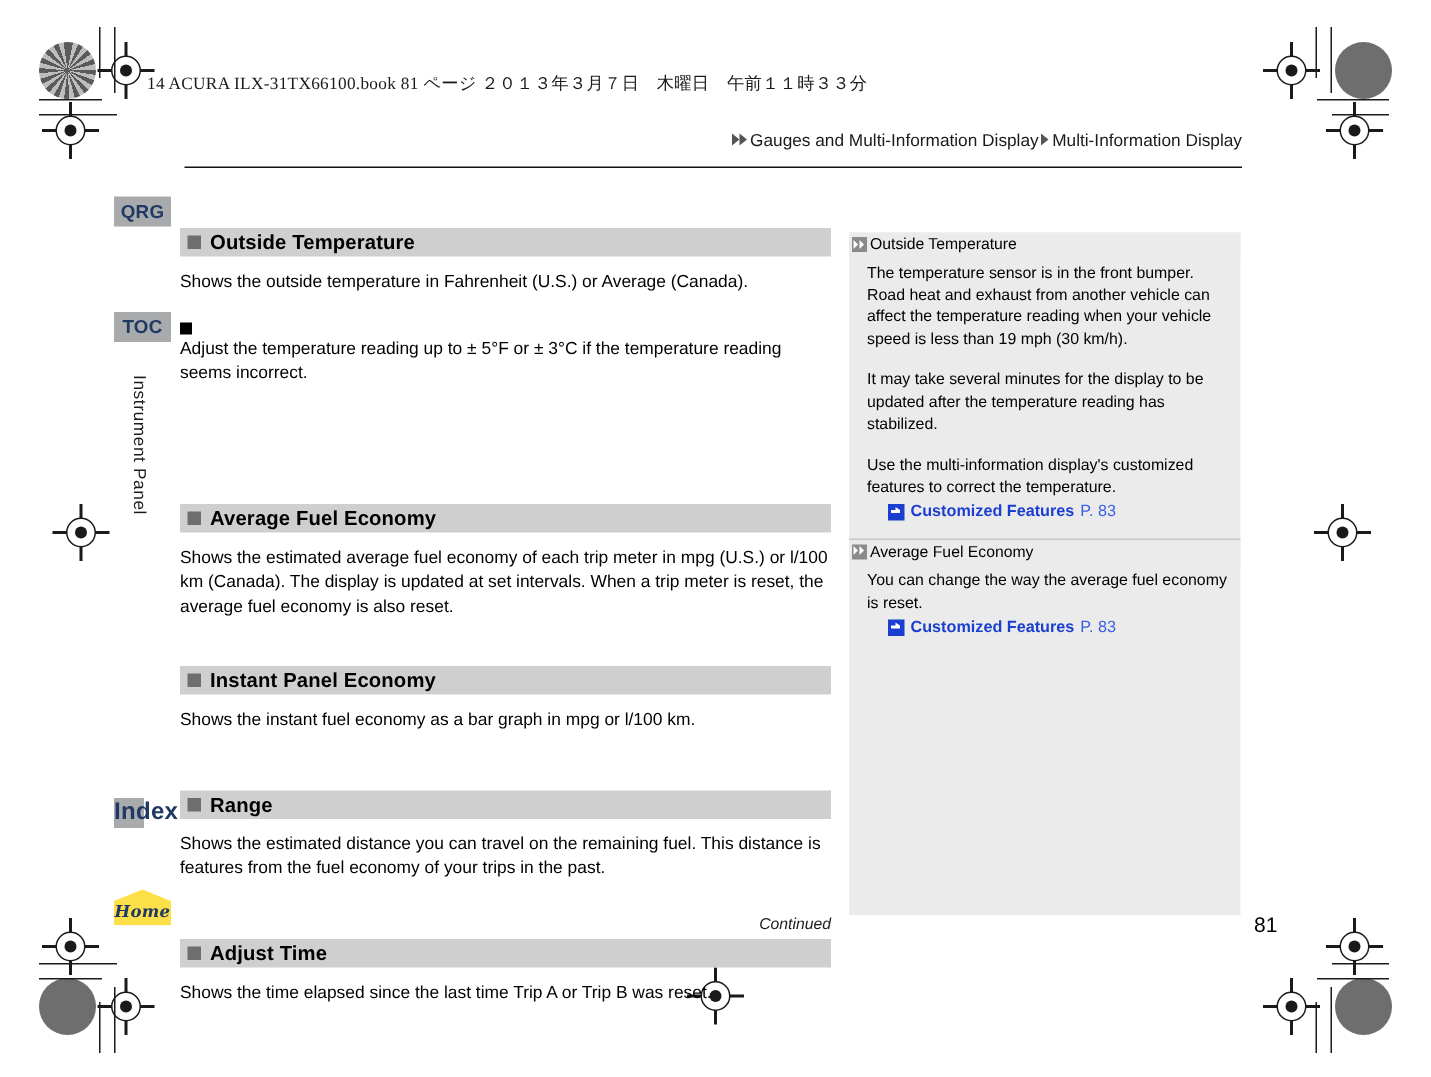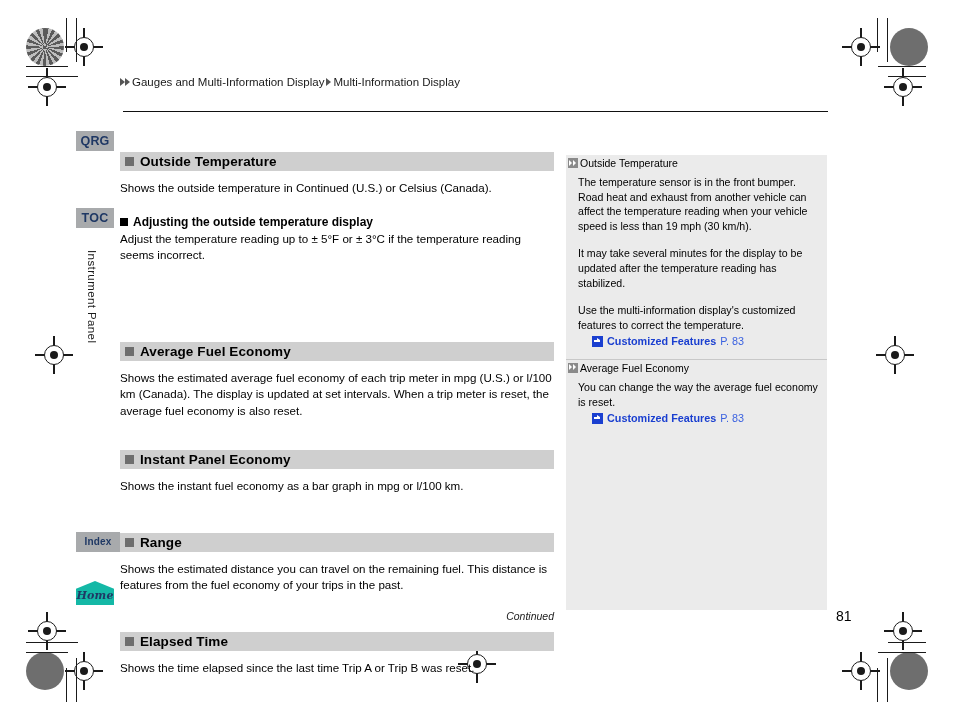--- a/index.html
+++ b/index.html
@@ -77,23 +77,23 @@
     font-family: "Liberation Serif", serif;
     font-size: 11.5px;
     color: #1a1a1a;
     letter-spacing: 0.2px;
     white-space: nowrap;
   }
 
   
   .breadcrumb {
     position: absolute;
-    left: 120px; top: 76px;
+    left: 120px; top: 88px;
     width: 708px;
-    text-align: left;
+    text-align: right;
     font-size: 11.5px;
     color: #1a1a1a;
     white-space: nowrap;
   }
   .breadcrumb .tri {
     display: inline-block;
     width: 0; height: 0;
     border-left: 5.5px solid #555;
     border-top: 4px solid transparent;
     border-bottom: 4px solid transparent;
@@ -117,25 +117,25 @@
     background: #a8aaac;
     color: #1f3864;
     font-size: 12.5px;
     font-weight: bold;
     text-align: center;
     line-height: 20px;
     letter-spacing: 0.2px;
   }
   #tab-qrg { left: 76px; top: 131px; width: 38px; height: 20px; }
   #tab-toc { left: 76px; top: 208px; width: 38px; height: 20px; }
-  #tab-index { left: 76px; top: 532px; width: 44px; height: 20px;
-               font-size: 10px; }
+  #tab-index { left: 76px; top: 532px; width: 20px; height: 20px;
+               font-size: 16px; }
   #tab-home {
-    left: 76px; top: 581px; width: 38px; height: 24px;
-    background: #14b8a6;
+    left: 76px; top: 593px; width: 38px; height: 24px;
+    background: #fde047;
     clip-path: polygon(0% 32%, 50% 0%, 100% 32%, 100% 100%, 0% 100%);
     font-family: "DejaVu Serif", serif;
     font-style: italic;
     font-size: 11px;
     font-weight: bold;
     line-height: 30px;
     color: #1f3864;
   }
 
   .vertical-label {
@@ -399,43 +399,43 @@
       <div class="circ"></div>
       <div class="dot"></div>
   </div>
   <div class="reg-cross" style="left:458px; top:645px;">
     <div class="vl"></div>
       <div class="hl"></div>
       <div class="circ"></div>
       <div class="dot"></div>
   </div>
 
+  <div class="book-line">14 ACURA ILX-31TX66100.book  81 ページ  ２０１３年３月７日　木曜日　午前１１時３３分</div>
 
   <div class="breadcrumb">
     <span class="tri first"></span><span class="tri second"></span><span>Gauges and Multi-Information Display</span><span class="tri mid"></span><span>Multi-Information Display</span>
   </div>
   <div class="header-rule"></div>
 
   <div class="nav-tab" id="tab-qrg">QRG</div>
   <div class="nav-tab" id="tab-toc">TOC</div>
   <div class="nav-tab" id="tab-index">Index</div>
   <div class="nav-tab" id="tab-home">Home</div>
   <div class="vertical-label">Instrument Panel</div>
 
   <div class="main-col">
 
     <div class="sec-head">
       <span class="sq"></span>
       <span class="txt">Outside Temperature</span>
     </div>
-    <div class="body-txt">Shows the outside temperature in Continued (U.S.) or Celsius (Canada).</div>
+    <div class="body-txt">Shows the outside temperature in Fahrenheit (U.S.) or Average (Canada).</div>
 
     <div class="sub-head">
       <span class="sq"></span>
-      <span class="txt">Adjusting the outside temperature display</span>
     </div>
     <div class="body-txt">Adjust the temperature reading up to ± 5°F or ± 3°C if the temperature reading seems incorrect.</div>
 
     <div class="spacer-lg"></div>
 
     <div class="sec-head">
       <span class="sq"></span>
       <span class="txt">Average Fuel Economy</span>
     </div>
     <div class="body-txt">Shows the estimated average fuel economy of each trip meter in mpg (U.S.) or l/100 km (Canada). The display is updated at set intervals. When a trip meter is reset, the average fuel economy is also reset.</div>
@@ -453,21 +453,21 @@
     <div class="sec-head">
       <span class="sq"></span>
       <span class="txt">Range</span>
     </div>
     <div class="body-txt">Shows the estimated distance you can travel on the remaining fuel. This distance is features from the fuel economy of your trips in the past.</div>
 
     <div class="spacer-md"></div>
 
     <div class="sec-head">
       <span class="sq"></span>
-      <span class="txt">Elapsed Time</span>
+      <span class="txt">Adjust Time</span>
     </div>
     <div class="body-txt">Shows the time elapsed since the last time Trip A or Trip B was reset.</div>
 
   </div>
 
   <div class="continued">Continued</div>
 
   <div class="note-panel">
 
     <div class="note-title">

